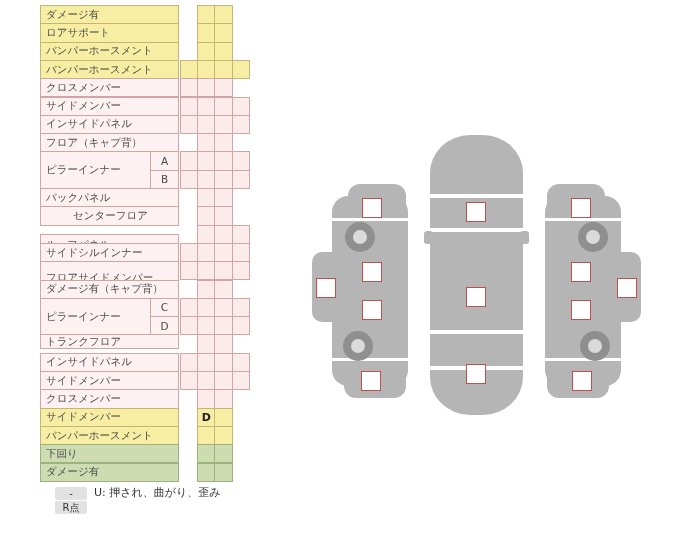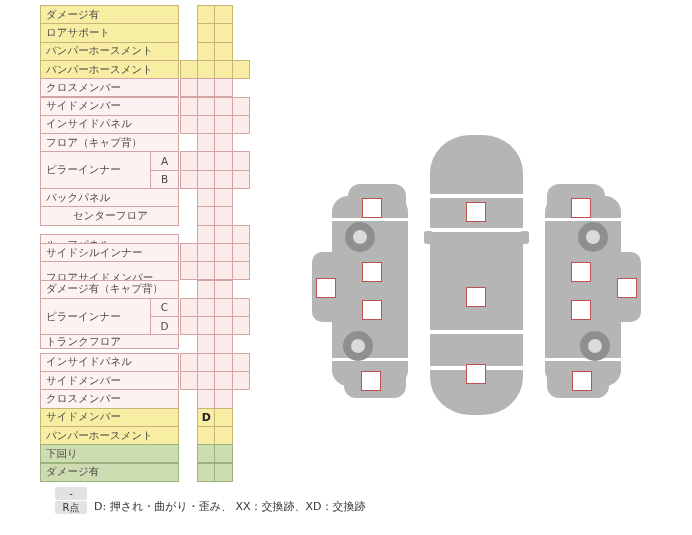--- a/index.html
+++ b/index.html
@@ -208,22 +208,22 @@
       <div class="marker" style="left: 271px; top: 68px;"></div>
       <div class="marker" style="left: 271px; top: 132px;"></div>
       <div class="marker" style="left: 317px; top: 148px;"></div>
       <div class="marker" style="left: 271px; top: 170px;"></div>
       <div class="marker" style="left: 272px; top: 241px;"></div>
     </div>
 
   <div class="legend">
     <div class="legend-row">
       <span class="badge">-</span>
+      <span class="legend-text">U: 押され、曲がり、歪み</span>
     </div>
     <div class="legend-row">
       <span class="badge">R点</span>
       <span class="legend-lines">
-        <span>D: 押され・曲がり・歪み、 XX：交換跡、XD：交換跡</span>
       </span>
     </div>
   </div>
 
 </div>
 
 </body></html>

